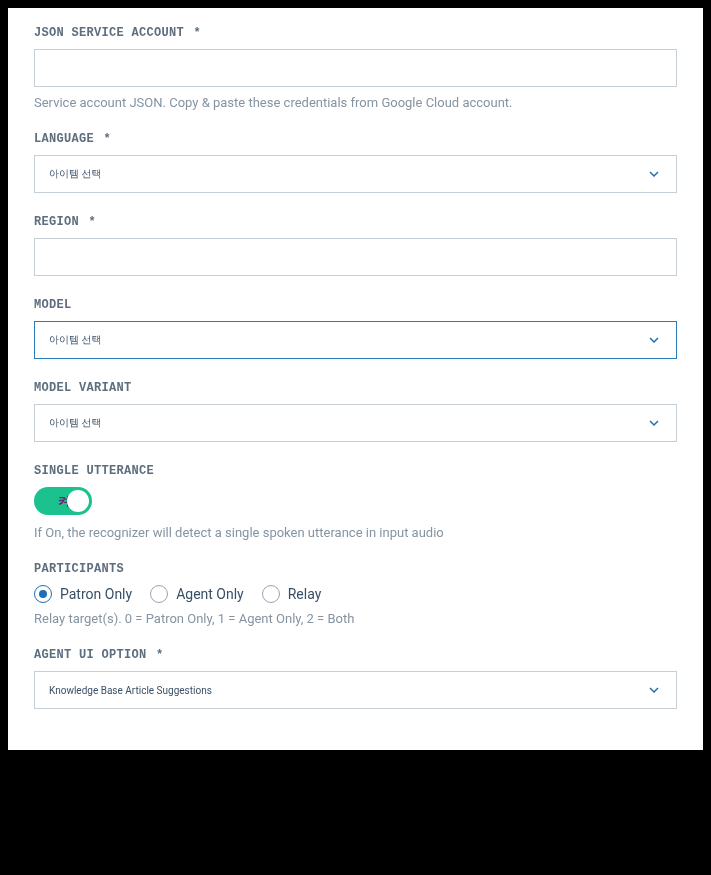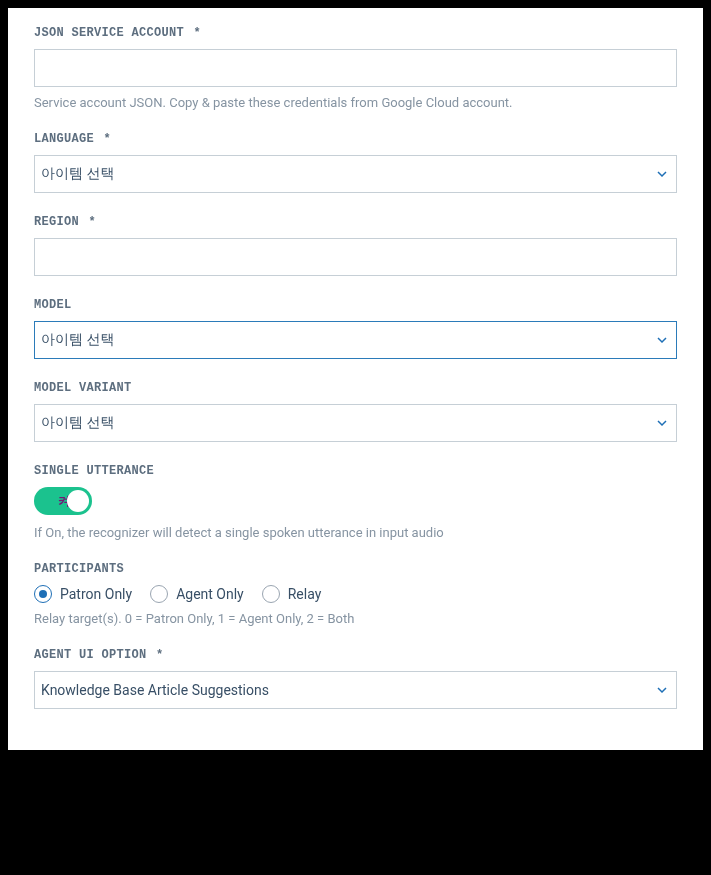--- a/index.html
+++ b/index.html
@@ -44,23 +44,23 @@
       outline: none;
     }
     .select {
       width: 100%;
       height: 38px;
       border: 1px solid #c6cfd6;
       background: #fff;
       display: flex;
       align-items: center;
       justify-content: space-between;
-      padding: 0 6px;
+      padding: 0 14px;
       cursor: pointer;
-      font-size: 14px;
+      font-size: 10px;
       color: #384f66;
     }
     .select.active {
       border-color: #2b7bb9;
     }
     .chevron {
       display: inline-block;
       width: 16px;
       height: 16px;
     }

